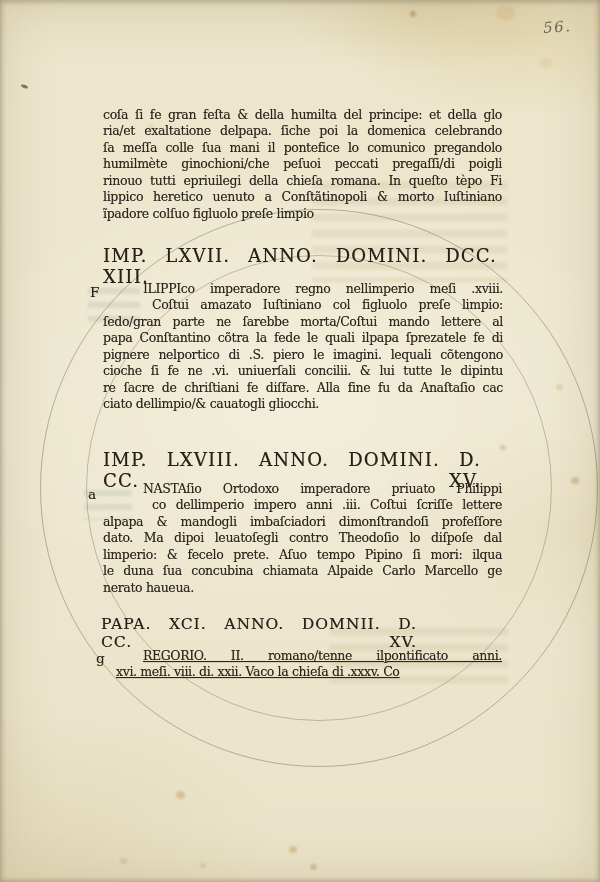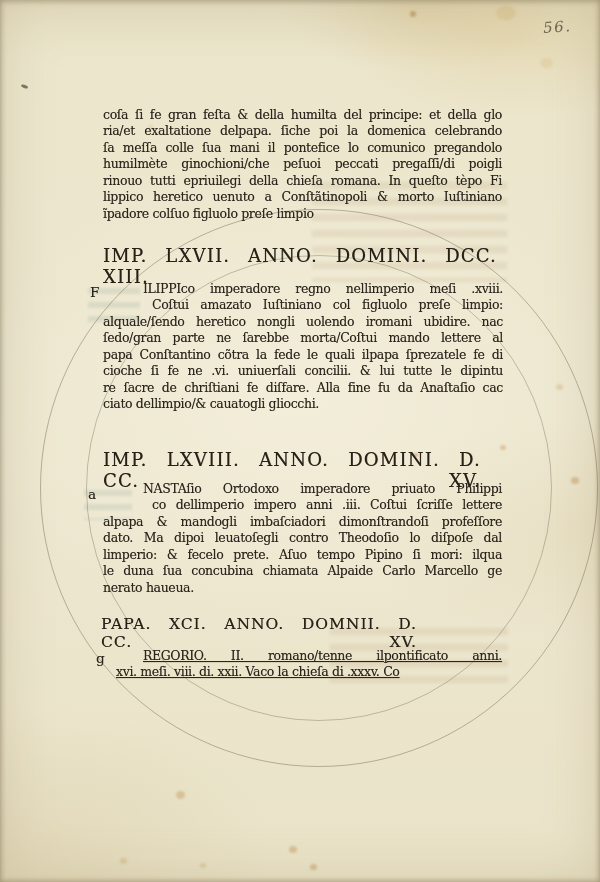--- a/index.html
+++ b/index.html
@@ -102,23 +102,23 @@
     <div class="ln">lippico heretico uenuto a Conſtãtinopoli &amp; morto Iuſtiniano</div>
     <div class="ln nj">ĩpadore colſuo figluolo preſe limpio</div>
   </div>
 
   <div class="head big" style="left:103px;top:245px;width:394px;">IMP. LXVII. ANNO. DOMINI. DCC. XIII.</div>
 
   <div class="guide" style="left:90px;top:284px;">F</div>
   <div class="txt" style="left:103px;top:281px;width:400px;">
     <div class="ln ind1">ILIPPIco imperadore regno nellimperio meſi .xviii.</div>
     <div class="ln ind2">Coſtui amazato Iuſtiniano col figluolo preſe limpio:</div>
-    <div class="ln">alquale/ſendo heretico nongli uolendo iromani ubidire. nac</div>
     <div class="ln">ſedo/gran parte ne ſarebbe morta/Coſtui mando lettere al</div>
     <div class="ln">papa Conſtantino cõtra la fede le quali ilpapa ſprezatele fe di</div>
+    <div class="ln">pignere nelportico di .S. piero le imagini. lequali cõtengono</div>
     <div class="ln">cioche ſi fe ne .vi. uniuerſali concilii. &amp; lui tutte le dipintu</div>
     <div class="ln">re ſacre de chriſtiani fe diſfare. Alla fine fu da Anaſtaſio cac</div>
     <div class="ln nj">ciato dellimpio/&amp; cauatogli gliocchi.</div>
   </div>
 
   <div class="head big" style="left:103px;top:449px;width:378px;">IMP. LXVIII. ANNO. DOMINI. D. CC. XV.</div>
 
   <div class="guide" style="left:88px;top:486px;">a</div>
   <div class="txt" style="left:103px;top:481px;width:399px;">
     <div class="ln ind1">NASTAſio Ortodoxo imperadore priuato Philippi</div>

